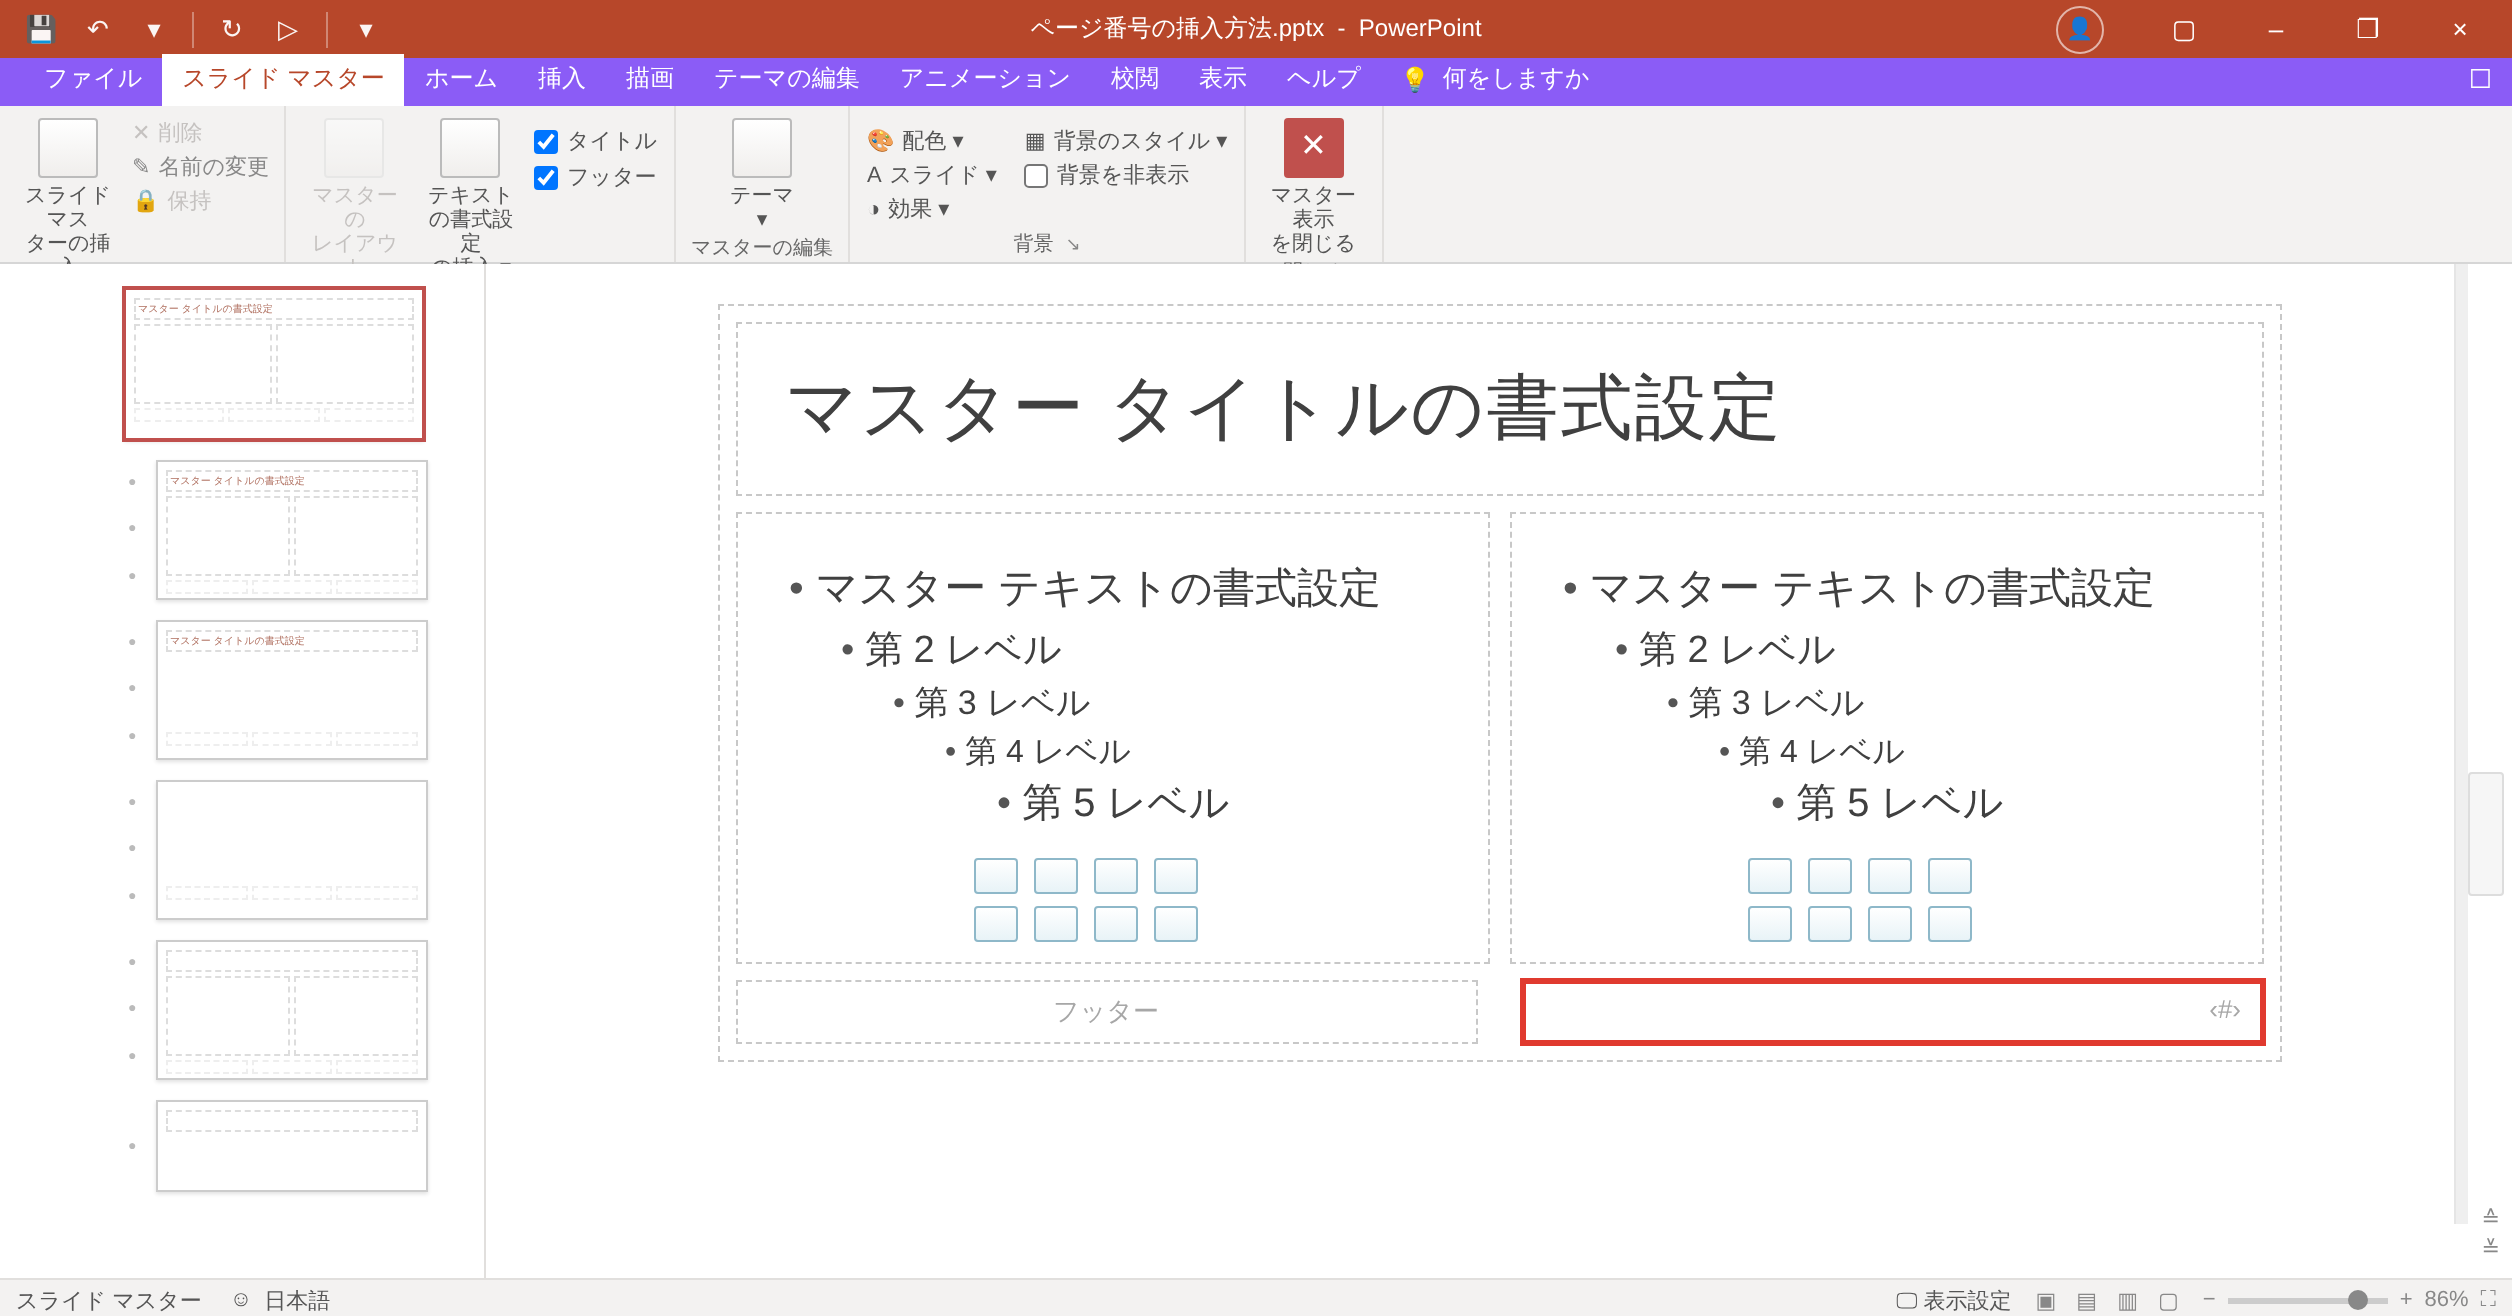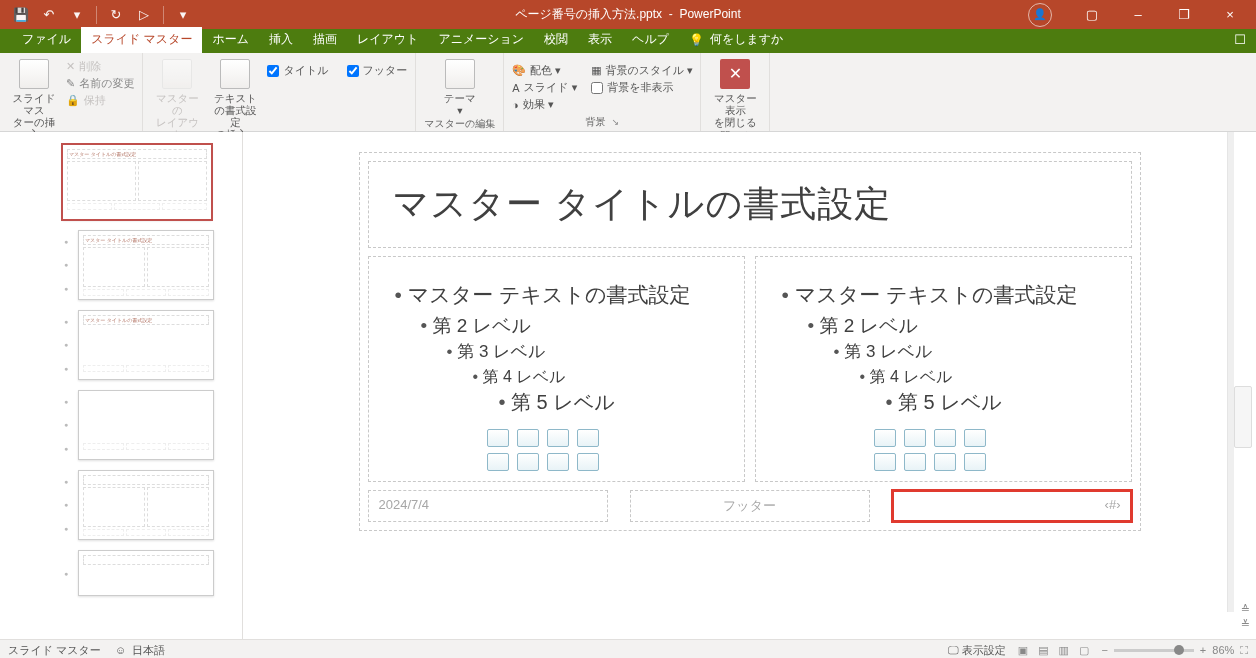--- a/index.html
+++ b/index.html
@@ -3,38 +3,38 @@
 <meta charset="utf-8">
 <style>
 html,body{margin:0;padding:0;font-family:"Segoe UI","Meiryo UI","Yu Gothic UI",sans-serif;font-size:12px;background:#fff;width:1256px;height:658px;overflow:hidden;color:#444}
 .titlebar{background:#B7472A;height:29px;display:flex;align-items:center;color:#fff;position:relative}
 .qat{display:flex;align-items:center;gap:2px;padding-left:8px}
 .qat .qbtn{width:26px;height:26px;display:flex;align-items:center;justify-content:center;font-size:13px;opacity:.95}
 .qat .sep{width:1px;height:18px;background:rgba(255,255,255,.35);margin:0 4px}
 .title-center{position:absolute;left:0;right:0;text-align:center;font-size:12px;pointer-events:none}
 .win-controls{margin-left:auto;display:flex;align-items:center;gap:2px;padding-right:4px}
 .win-controls .wbtn{width:44px;height:29px;display:flex;align-items:center;justify-content:center;font-size:13px}
-.ribtabs{background:#4d7c0f;height:24px;display:flex;align-items:flex-end;color:#fff;padding-left:12px;position:relative}
+.ribtabs{background:#8b5cf6;height:24px;display:flex;align-items:flex-end;color:#fff;padding-left:12px;position:relative}
 .ribtabs .tab{padding:4px 10px 5px;font-size:12px;cursor:pointer}
 .ribtabs .tab.active{background:#fff;color:#B7472A}
 .ribtabs .tell{display:flex;align-items:center;gap:6px;padding:3px 10px 5px;color:#fff;font-size:12px}
 .ribtabs .share{position:absolute;right:10px;top:3px;font-size:13px}
 .ribbon{background:#f3f2f1;height:78px;border-bottom:1px solid #d6d6d6;display:flex}
 .group{border-right:1px solid #e1dfdd;padding:2px 8px 0;display:flex;flex-direction:column;justify-content:space-between;align-items:center}
 .group .body{display:flex;align-items:flex-start;gap:6px;flex:1}
 .group .label{font-size:10px;color:#666;text-align:center;padding:1px 0 2px;display:flex;align-items:center;justify-content:center;gap:6px}
 .group .label .dlg{font-size:9px;color:#888;cursor:pointer}
 .bigbtn{display:flex;flex-direction:column;align-items:center;justify-content:flex-start;gap:3px;width:52px;text-align:center;font-size:10.5px;color:#555;padding-top:4px;line-height:1.15}
 .bigbtn.disabled{color:#c5c2c0}
 .bigico{width:28px;height:28px;border:1px solid #bbb;background:linear-gradient(#fff,#f0eeec);border-radius:2px;margin:0 auto}
 .bigico.disabled{border-color:#ddd;opacity:.5}
 .tinylist{display:flex;flex-direction:column;gap:2px;font-size:11px;color:#888;padding-top:4px}
 .tinylist .row{display:flex;align-items:center;gap:4px;white-space:nowrap}
 .tinylist .row.disabled{color:#c5c2c0}
-.chklist{display:flex;flex-direction:row;gap:18px;font-size:11px;color:#555;padding-top:8px}
+.chklist{display:flex;flex-direction:column;gap:3px;font-size:11px;color:#555;padding-top:8px}
 .chklist label{display:flex;align-items:center;gap:4px}
 .chklist input{margin:0;width:12px;height:12px}
 .closebg{background:#C0504D;color:#fff;width:30px;height:30px;border-radius:2px;display:flex;align-items:center;justify-content:center;font-size:16px}
 .workspace{display:flex;height:calc(658px - 29px - 24px - 78px - 20px);background:#fff}
 .thumbpane{width:242px;border-right:1px solid #e1dfdd;overflow-y:auto;padding:12px 0 12px 0;position:relative;background:#fff}
 .thumbwrap{display:flex;align-items:flex-start;margin-bottom:10px;padding-left:62px;position:relative}
 .thumbwrap.layout{padding-left:78px}
 .dotcol{position:absolute;left:64px;top:0;bottom:0;display:flex;flex-direction:column;justify-content:space-around;font-size:7px;color:#bbb}
 .thumb{border:1px solid #ccc;background:#fff;box-shadow:0 1px 2px rgba(0,0,0,.12);width:140px;height:66px;padding:4px;font-size:5px;color:#888;position:relative}
 .thumb.sel{outline:2px solid #C0504D;outline-offset:-1px}
@@ -101,21 +101,21 @@
     <div class="wbtn">×</div>
   </div>
 </div>
 
 <div class="ribtabs">
   <div class="tab">ファイル</div>
   <div class="tab active">スライド マスター</div>
   <div class="tab">ホーム</div>
   <div class="tab">挿入</div>
   <div class="tab">描画</div>
-  <div class="tab">レイアウト</div>
+  <div class="tab">テーマの編集</div>
   <div class="tab">アニメーション</div>
   <div class="tab">校閲</div>
   <div class="tab">表示</div>
   <div class="tab">ヘルプ</div>
   <div class="tell">
     <span>💡</span>
     <span>何をしますか</span>
   </div>
   <div class="share">☐</div>
 </div>
@@ -372,21 +372,20 @@
                 <div class="ic"></div>
                 <div class="ic"></div>
                 <div class="ic"></div>
                 <div class="ic"></div>
               </div>
           </div>
         </div>
       </div>
 
       <div class="footrow">
-        <div class="ph foot">2024/7/4</div>
         <div class="ph foot center">フッター</div>
         <div class="ph foot right hl">‹#›</div>
       </div>
     </div>
   </div>
 
   <div class="splits"></div>
 </div>
 
 <div class="statusbar">

